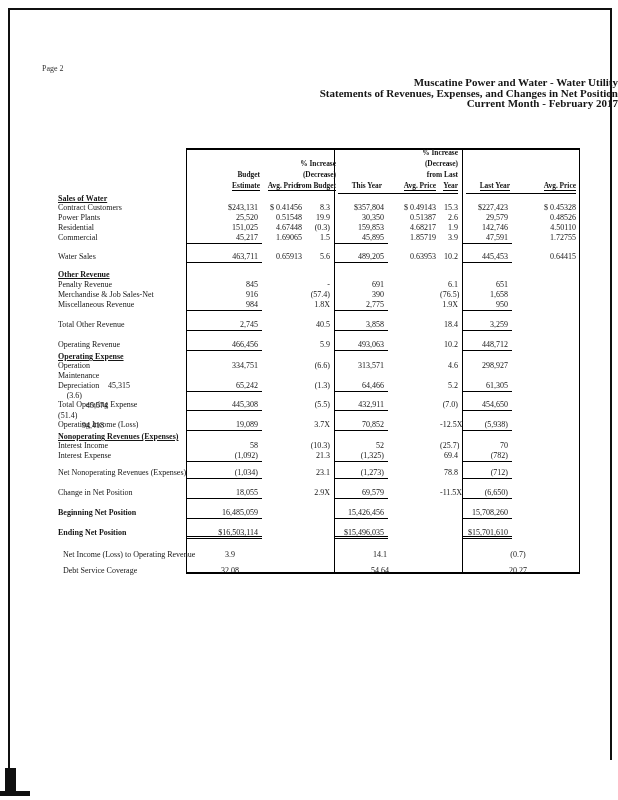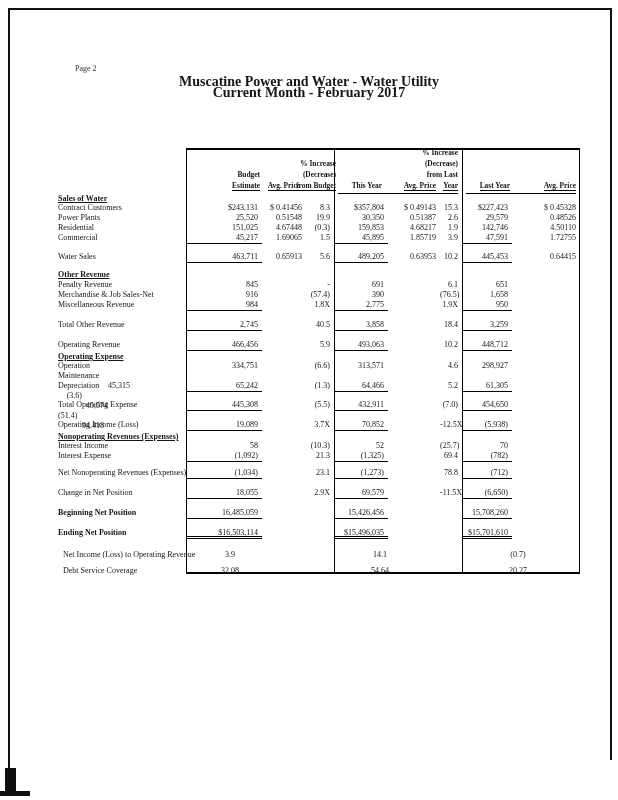--- a/index.html
+++ b/index.html
@@ -10,23 +10,23 @@
   }
   #sheet{position:absolute;left:0;top:0;width:618px;height:800px;}
   
   .fr{position:absolute;background:#101010;}
   #frame-top{left:8px;top:8px;width:604px;height:2px;}
   #frame-left{left:8px;top:8px;width:2px;height:786px;}
   #frame-right{left:610px;top:8px;width:2px;height:752px;}
   #blot-1{left:5px;top:768px;width:11px;height:26px;}
   #blot-2{left:0px;top:791px;width:30px;height:5px;}
 
-  #page-label{position:absolute;left:75px;top:64px;font-size:8px;color:#333;}
-  #titles{position:absolute;left:0;top:77px;width:618px;text-align:center;
-          font-weight:bold;font-size:14px;line-height:10.5px;}
+  #page-label{position:absolute;left:42px;top:64px;font-size:8px;color:#333;}
+  #titles{position:absolute;left:0;top:77px;width:618px;text-align:right;
+          font-weight:bold;font-size:11px;line-height:10.5px;}
 
   
   #tbl{position:absolute;left:58px;top:148px;width:522px;height:428px;font-size:8px;}
   .vline{position:absolute;top:0;width:1.4px;height:426px;background:#000;}
   .hline{position:absolute;background:#000;}
   #rule-top{left:128px;top:0;width:394px;height:1.8px;}
   #rule-bottom{left:128px;top:424px;width:394px;height:1.8px;}
   .grp-rule{top:45px;height:1px;}
 
   .hdr{position:absolute;font-size:7.4px;font-weight:bold;text-align:right;
@@ -55,20 +55,21 @@
   <div class="fr" id="frame-top"></div>
   <div class="fr" id="frame-left"></div>
   <div class="fr" id="frame-right"></div>
   <div class="fr" id="blot-1"></div>
   <div class="fr" id="blot-2"></div>
 
   <div id="page-label">Page 2</div>
 
   <div id="titles">
     <div>Muscatine Power and Water - Water Utility</div>
+    <div>Statements of Revenues, Expenses, and Changes in Net Position</div>
     <div>Current Month - February 2017</div>
   </div>
 
   <div id="tbl">
 
     <div class="vline" style="left:128px"></div>
     <div class="vline" style="left:276px"></div>
     <div class="vline" style="left:404px"></div>
     <div class="vline" style="left:520.5px"></div>
     <div class="hline" id="rule-top"></div>

